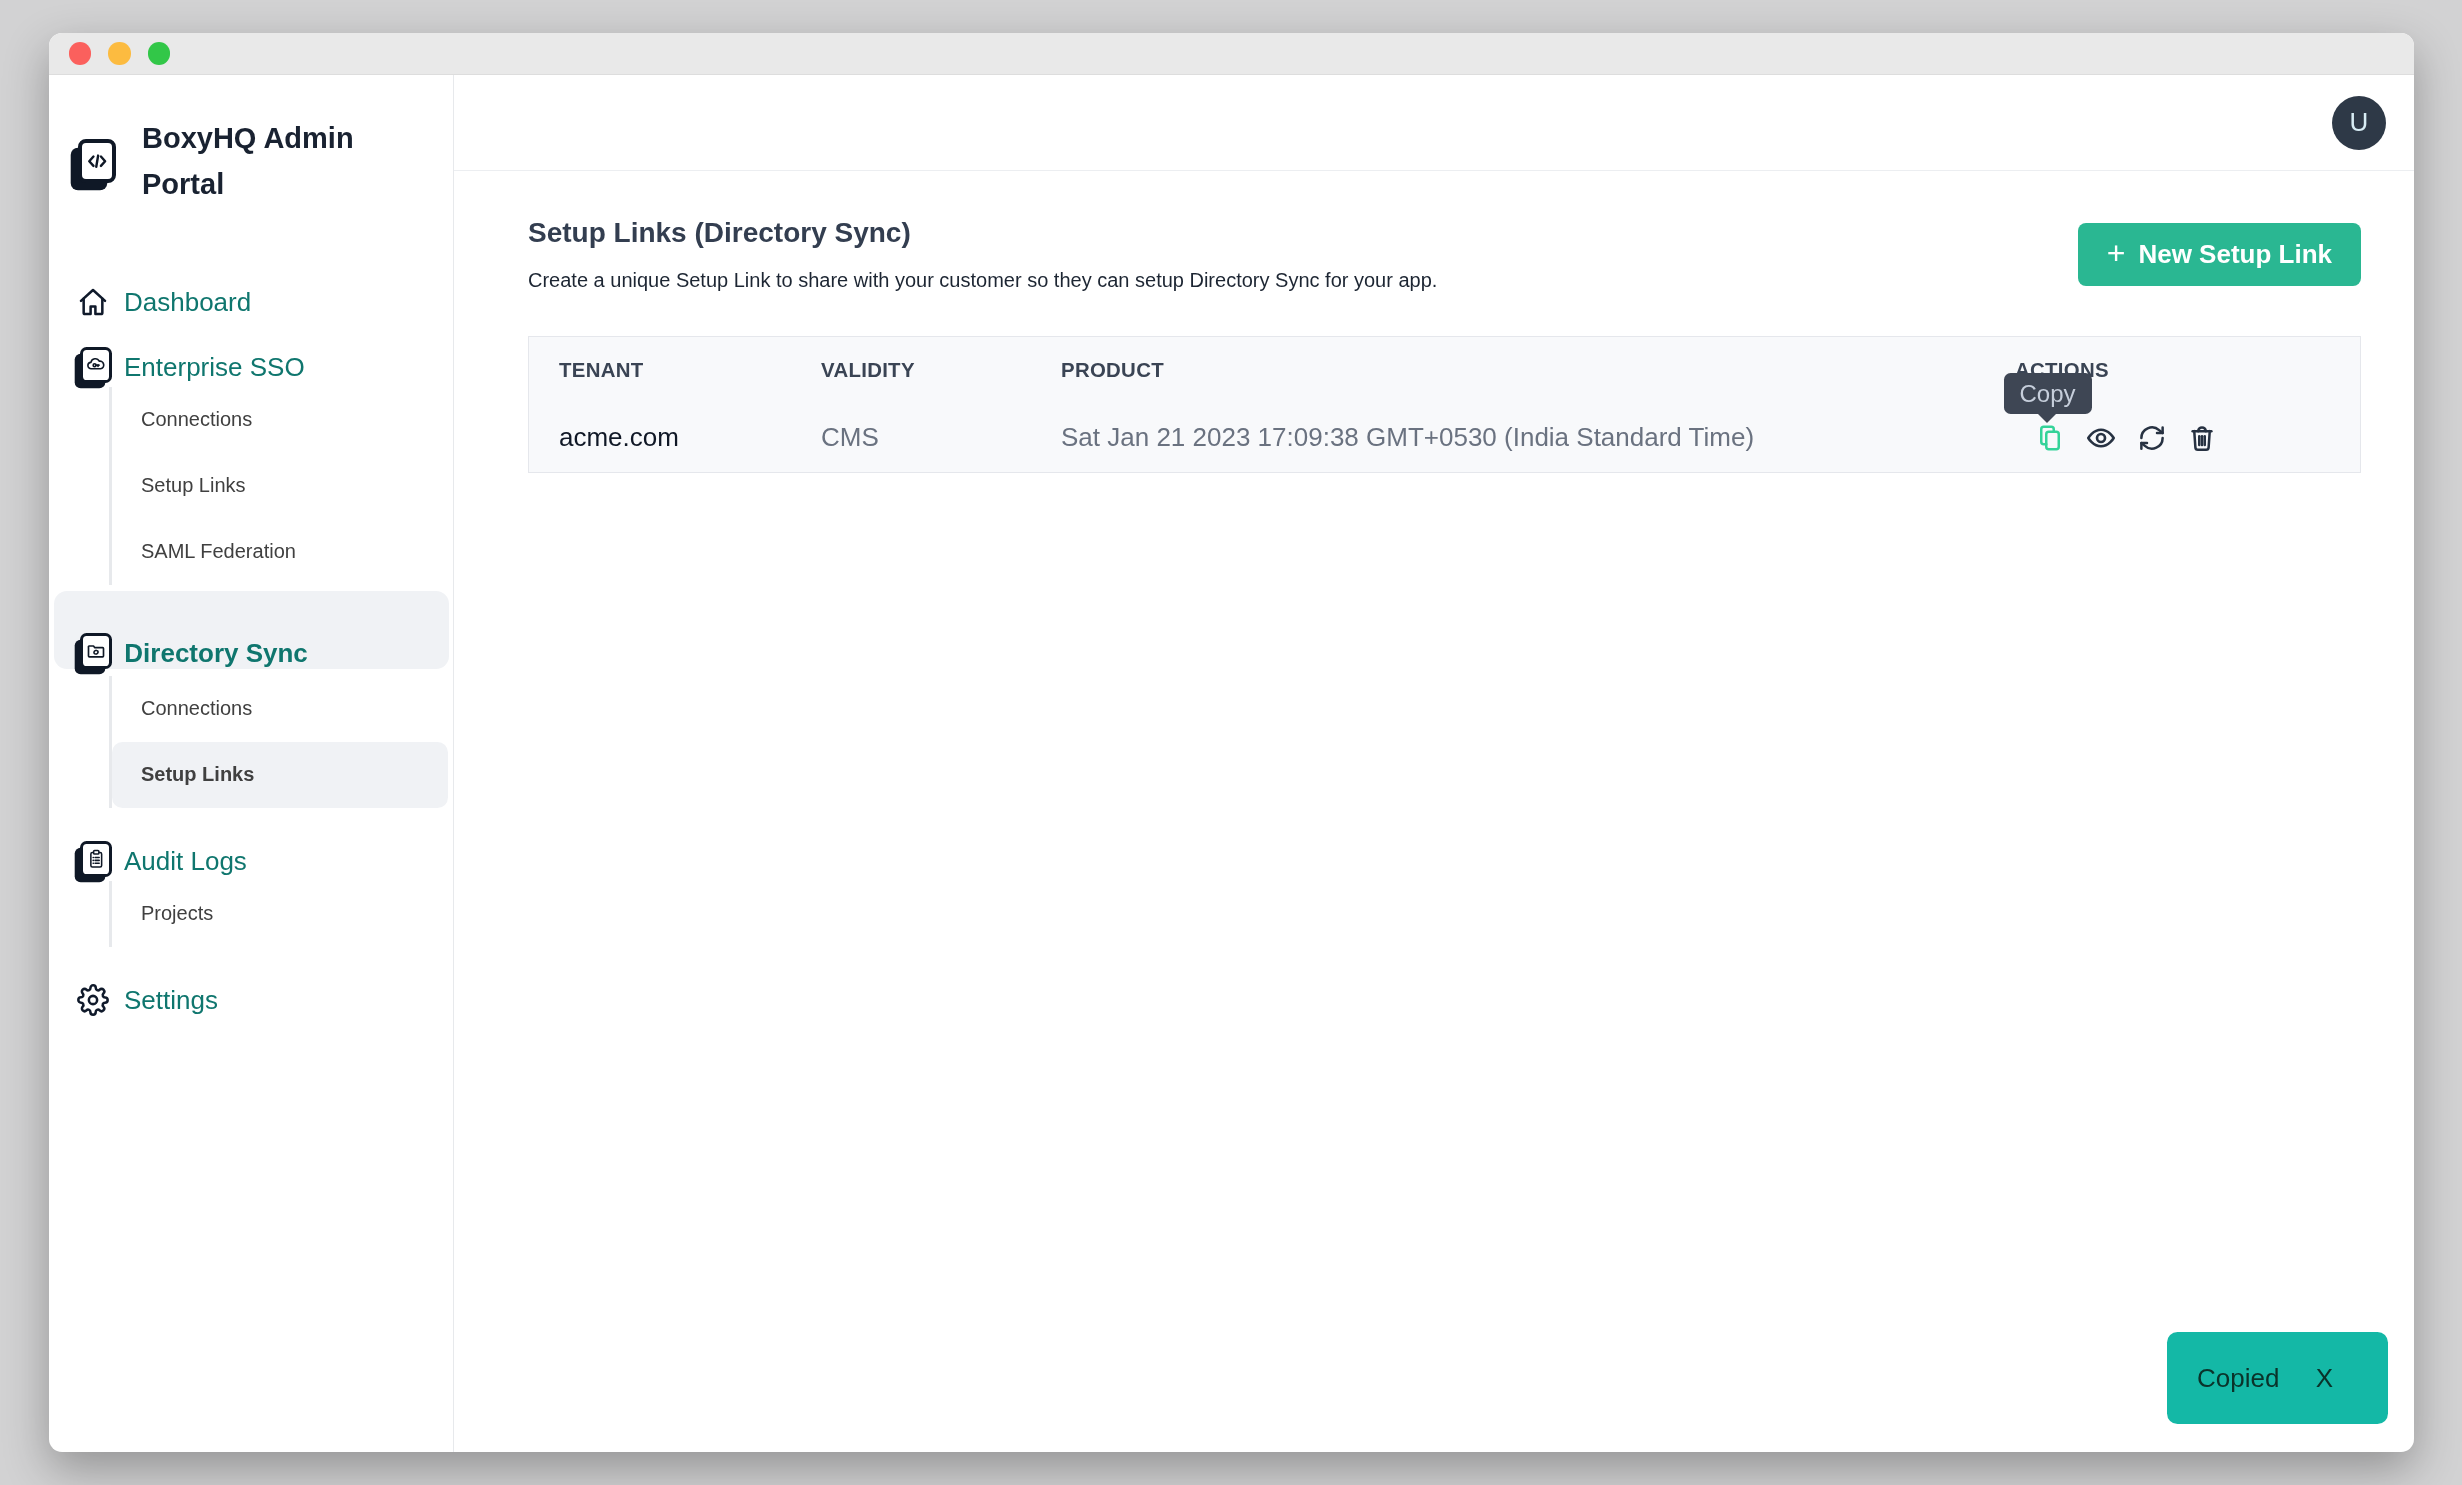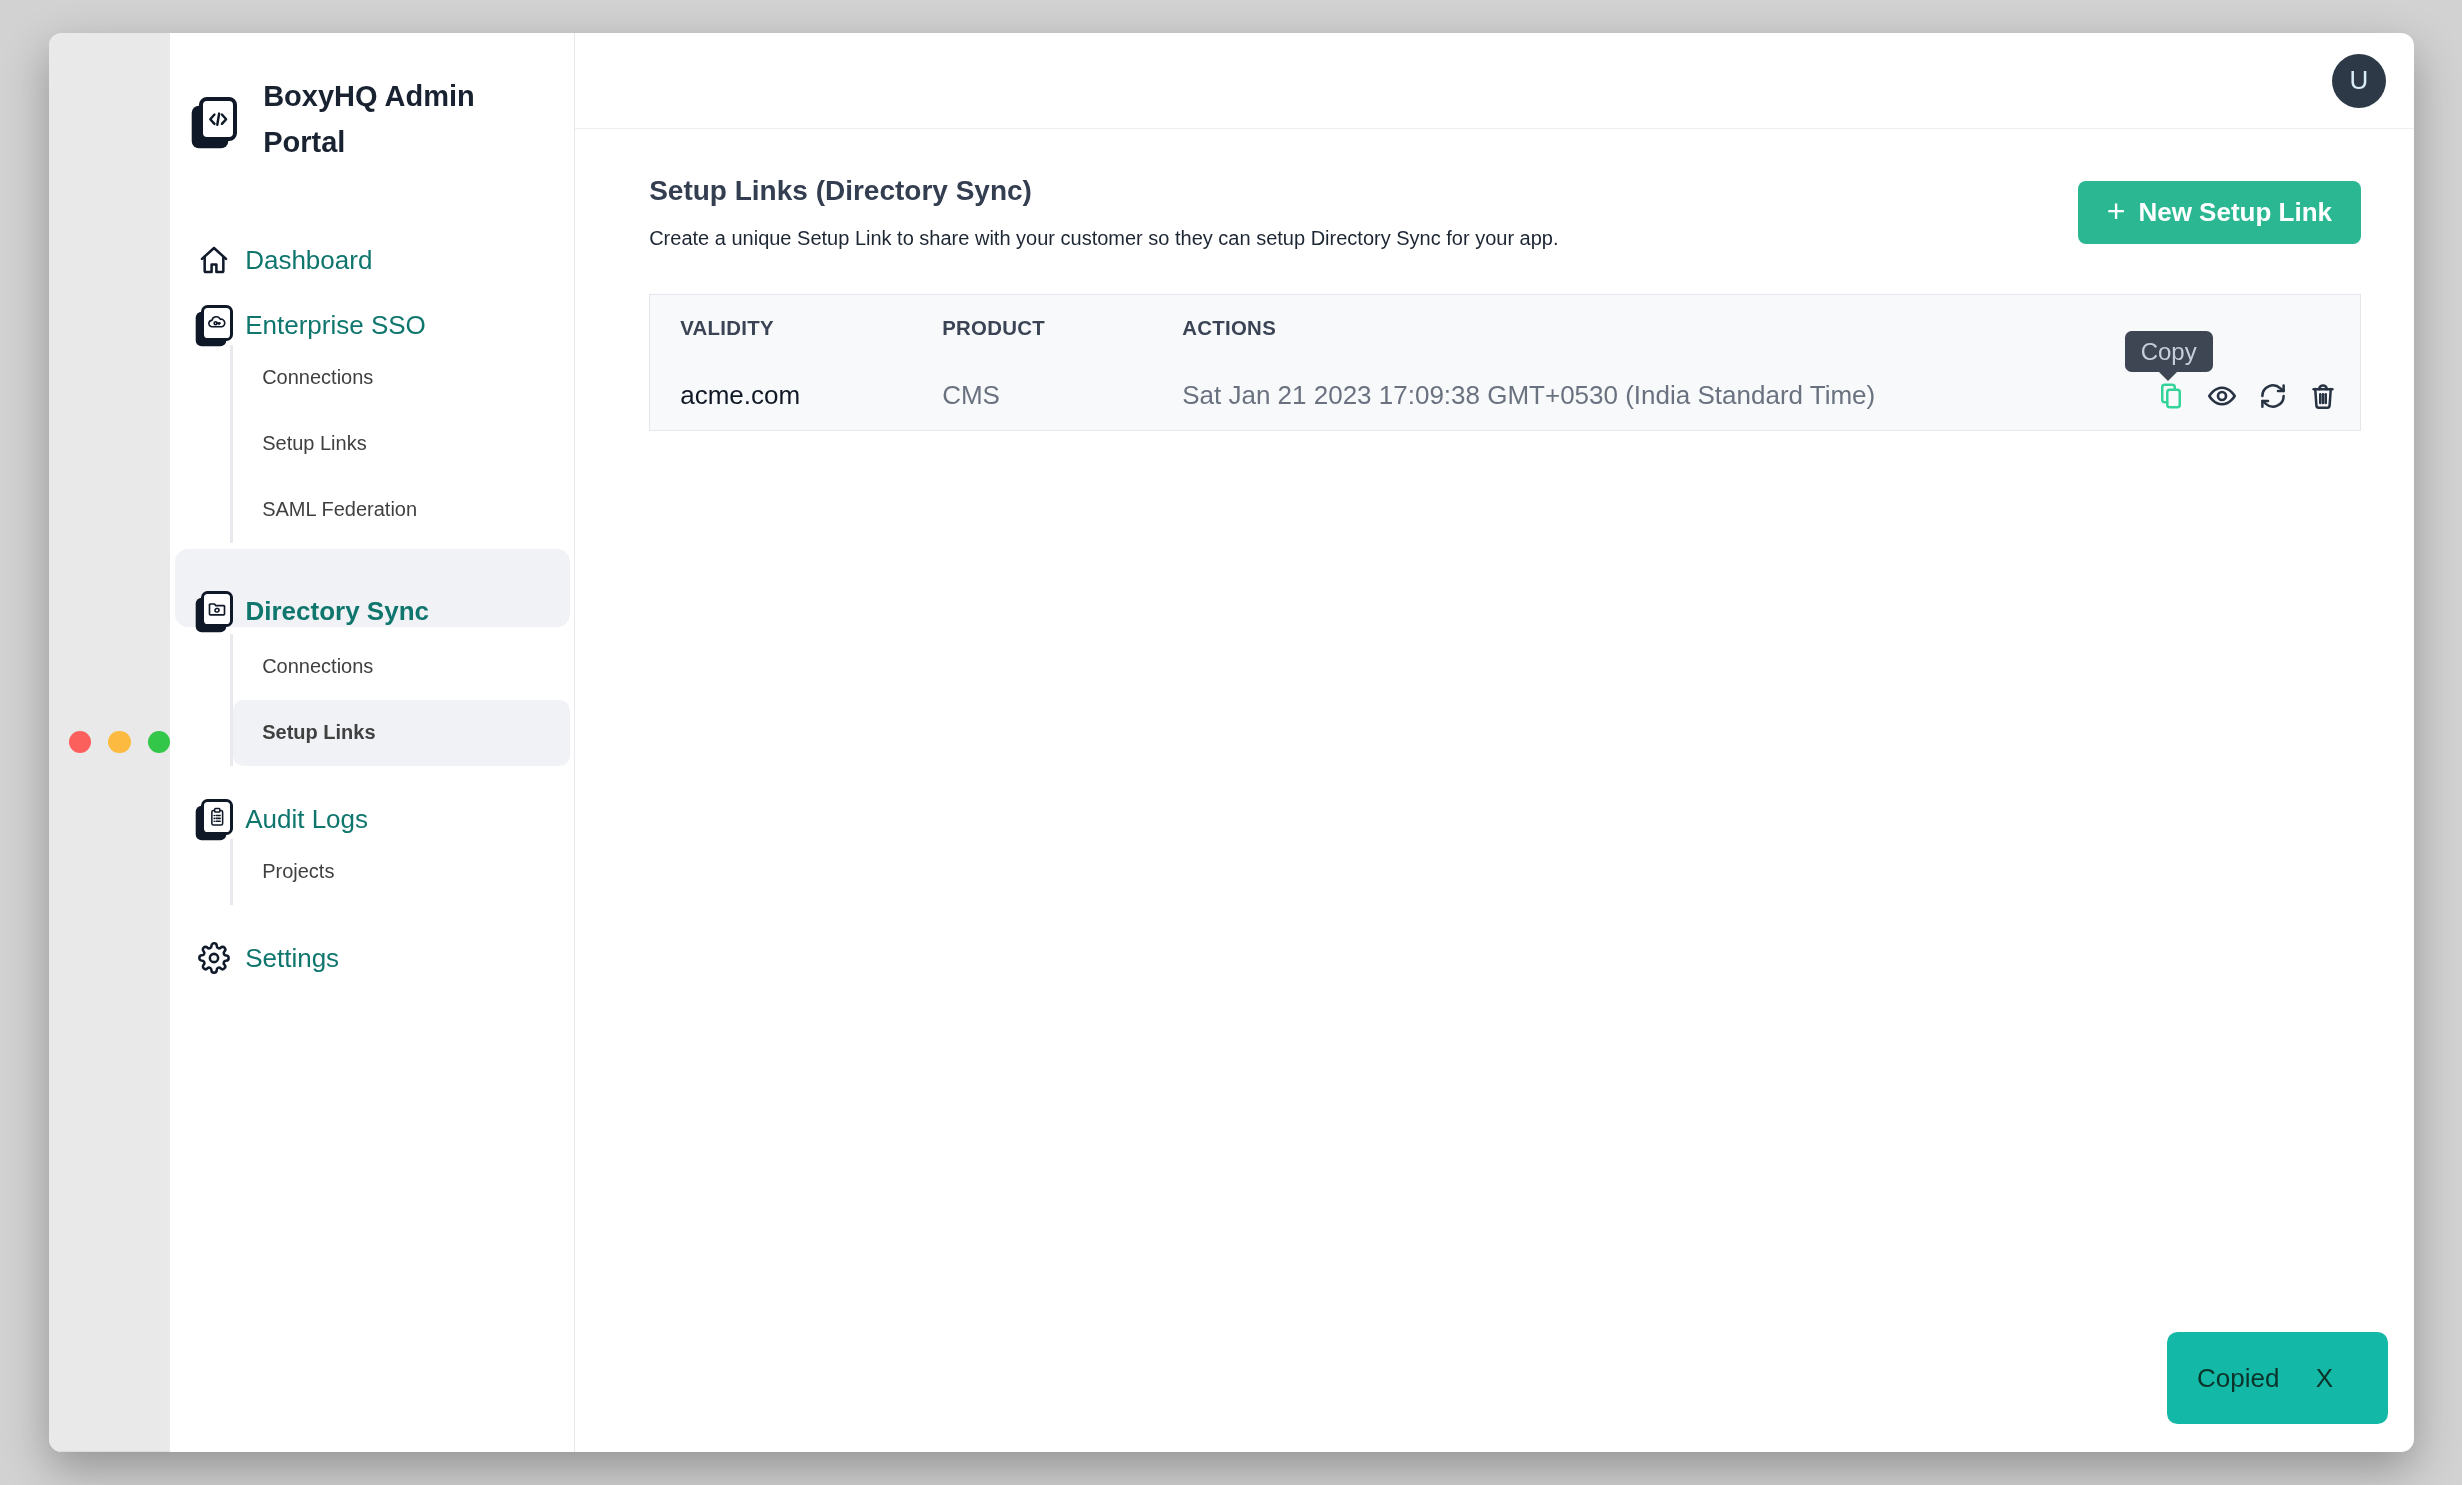--- a/index.html
+++ b/index.html
@@ -9,21 +9,21 @@
     background:#d2d2d3;
     font-family:"Liberation Sans","DejaVu Sans",sans-serif;
     position:relative;
     -webkit-font-smoothing:antialiased;
   }
   .window {
     position:absolute; left:49px; top:33px;
     width:2365px; height:1419px;
     background:#ffffff; border-radius:13px; overflow:hidden;
     box-shadow:0 17px 46px rgba(0,0,0,.30);
-    display:flex; flex-direction:row;
+    display:flex; flex-direction:column;
   }
   .titlebar {
     flex:0 0 42px; background:#e9e9e9; border-bottom:0.7px solid #dddddd;
     display:flex; align-items:center; padding-left:20px; gap:17px;
   }
   .light { width:22.4px; height:22.4px; border-radius:50%; }
   .light.red    { background:#fb605d; }
   .light.yellow { background:#fcbb40; }
   .light.green  { background:#32c748; }
 
@@ -274,20 +274,21 @@
             <p class="ph-desc">Create a unique Setup Link to share with your customer so they can setup Directory Sync for your app.</p>
           </div>
           <button class="btn-new">
             <span class="plus">+</span>
             <span>New Setup Link</span>
           </button>
         </div>
 
         <div class="table">
           <div class="thead">
+            <div class="th">TENANT</div>
             <div class="th">VALIDITY</div>
             <div class="th">PRODUCT</div>
             <div class="th">ACTIONS</div>
           </div>
           <div class="trow">
             <div class="td tenant">acme.com</div>
             <div class="td product">CMS</div>
             <div class="td validity">Sat Jan 21 2023 17:09:38 GMT+0530 (India Standard Time)</div>
             <div class="td actions-cell">
 

